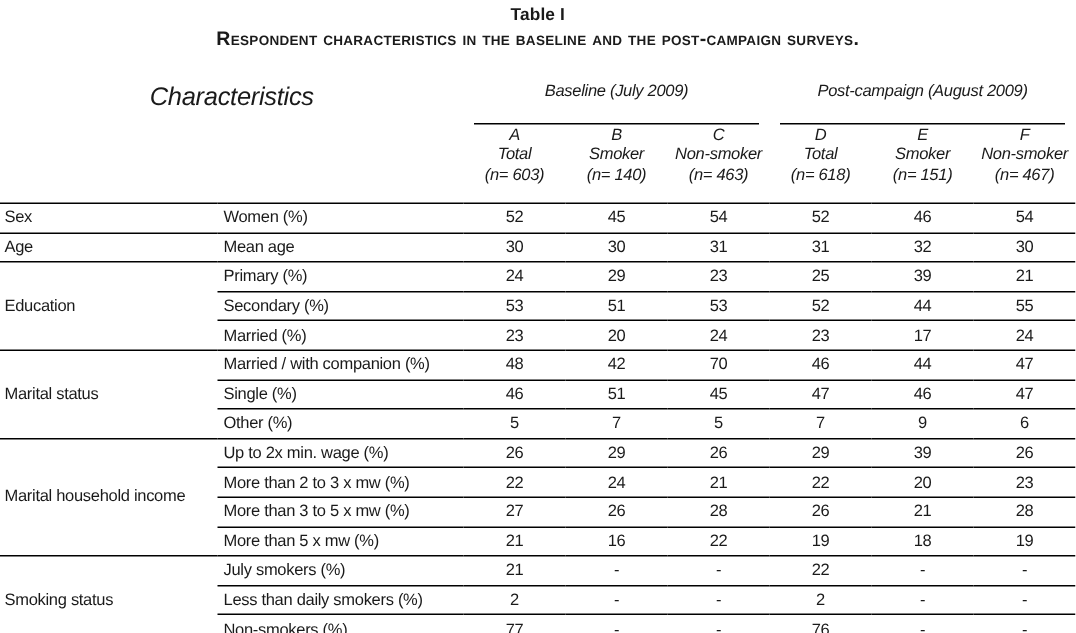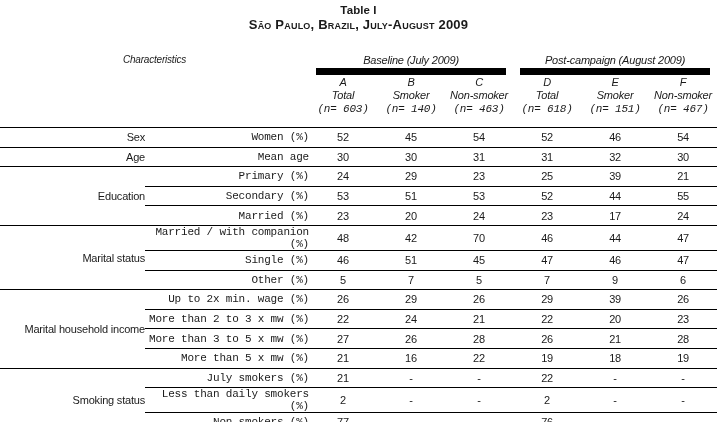--- a/index.html
+++ b/index.html
@@ -26,46 +26,46 @@
     width: 717px; margin-top: 22px;
     border-collapse: collapse; table-layout: fixed;
   }
   thead th {
     font-style: italic; font-weight: normal; font-size: 11px;
     text-align: center; vertical-align: middle; padding: 0;
     letter-spacing: -0.2px;
   }
   .group-row th { height: 15px; vertical-align: top; }
   .group-underline {
-    display: block; margin: 0 7px; padding-bottom: 2px;
-    border-bottom: 7px solid #000000;
+    display: block; margin: 0 7px; padding-bottom: 15px;
+    border-bottom: 1px solid #000000;
   }
   .characteristics-cell {
     vertical-align: middle; padding-bottom: 24px;
-    font-size: 10px;
+    font-size: 17px;
   }
   .letters-row th { height: 13px; }
   .names-row th { height: 13px; }
-  .n-row th { height: 15px; padding-bottom: 11px; font-family: Liberation Mono, monospace; }
+  .n-row th { height: 15px; padding-bottom: 11px; }
   tbody td {
     border-top: 1px solid #000;
     font-size: 11px; height: 18.6px; padding: 0;
     letter-spacing: -0.2px; vertical-align: middle;
   }
   tbody { border-bottom: 2px solid #000; }
-  td.category { text-align: right; padding-left: 3px; }
-  td.label    { text-align: right; padding-left: 4px; font-family: Liberation Mono, monospace; }
+  td.category { text-align: left; padding-left: 3px; }
+  td.label    { text-align: left; padding-left: 4px; }
   td.value    { text-align: center; }
 </style>
 </head>
 <body>
 
 <div class="title-block">
   <div class="table-number">Table I</div>
-  <div class="table-subtitle">São Paulo, Brazil, July-August 2009</div>
+  <div class="table-title">Respondent characteristics in the baseline and the post-campaign surveys.</div>
 </div>
 
 <table>
   <colgroup>
     <col style="width:145px">
     <col style="width:164px">
     <col style="width:68px">
       <col style="width:68px">
       <col style="width:68px">
     <col style="width:68px">

